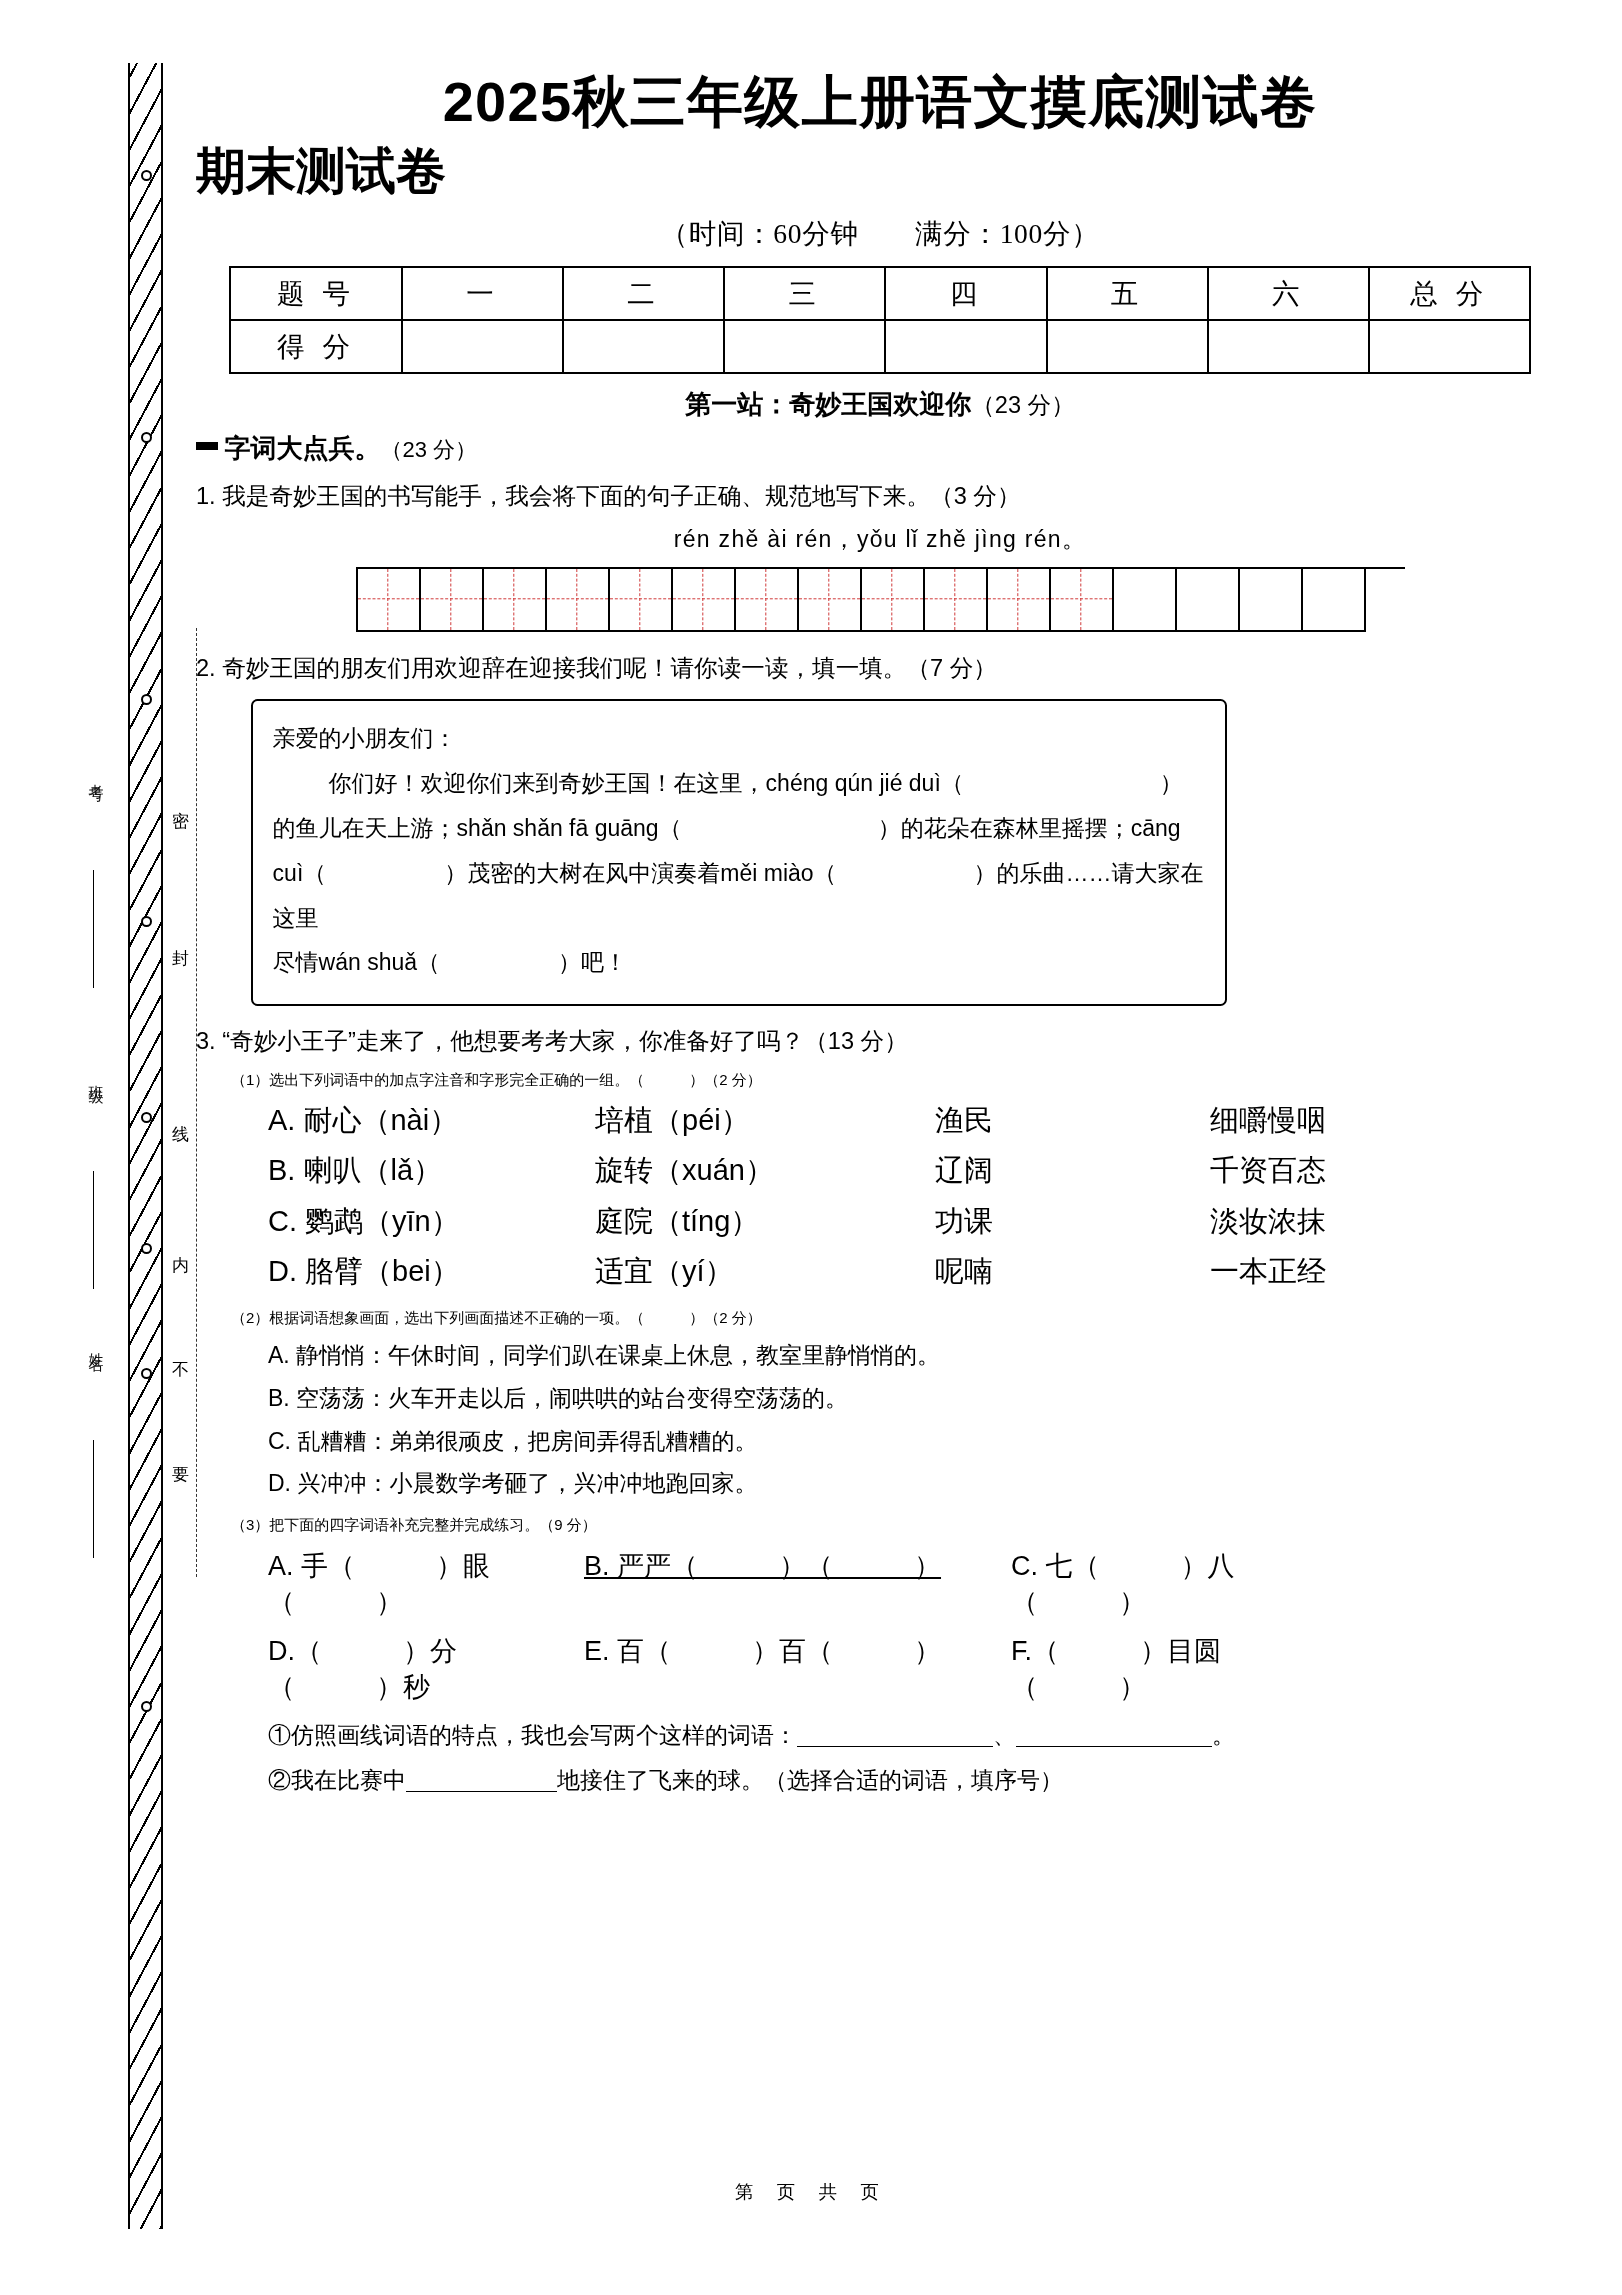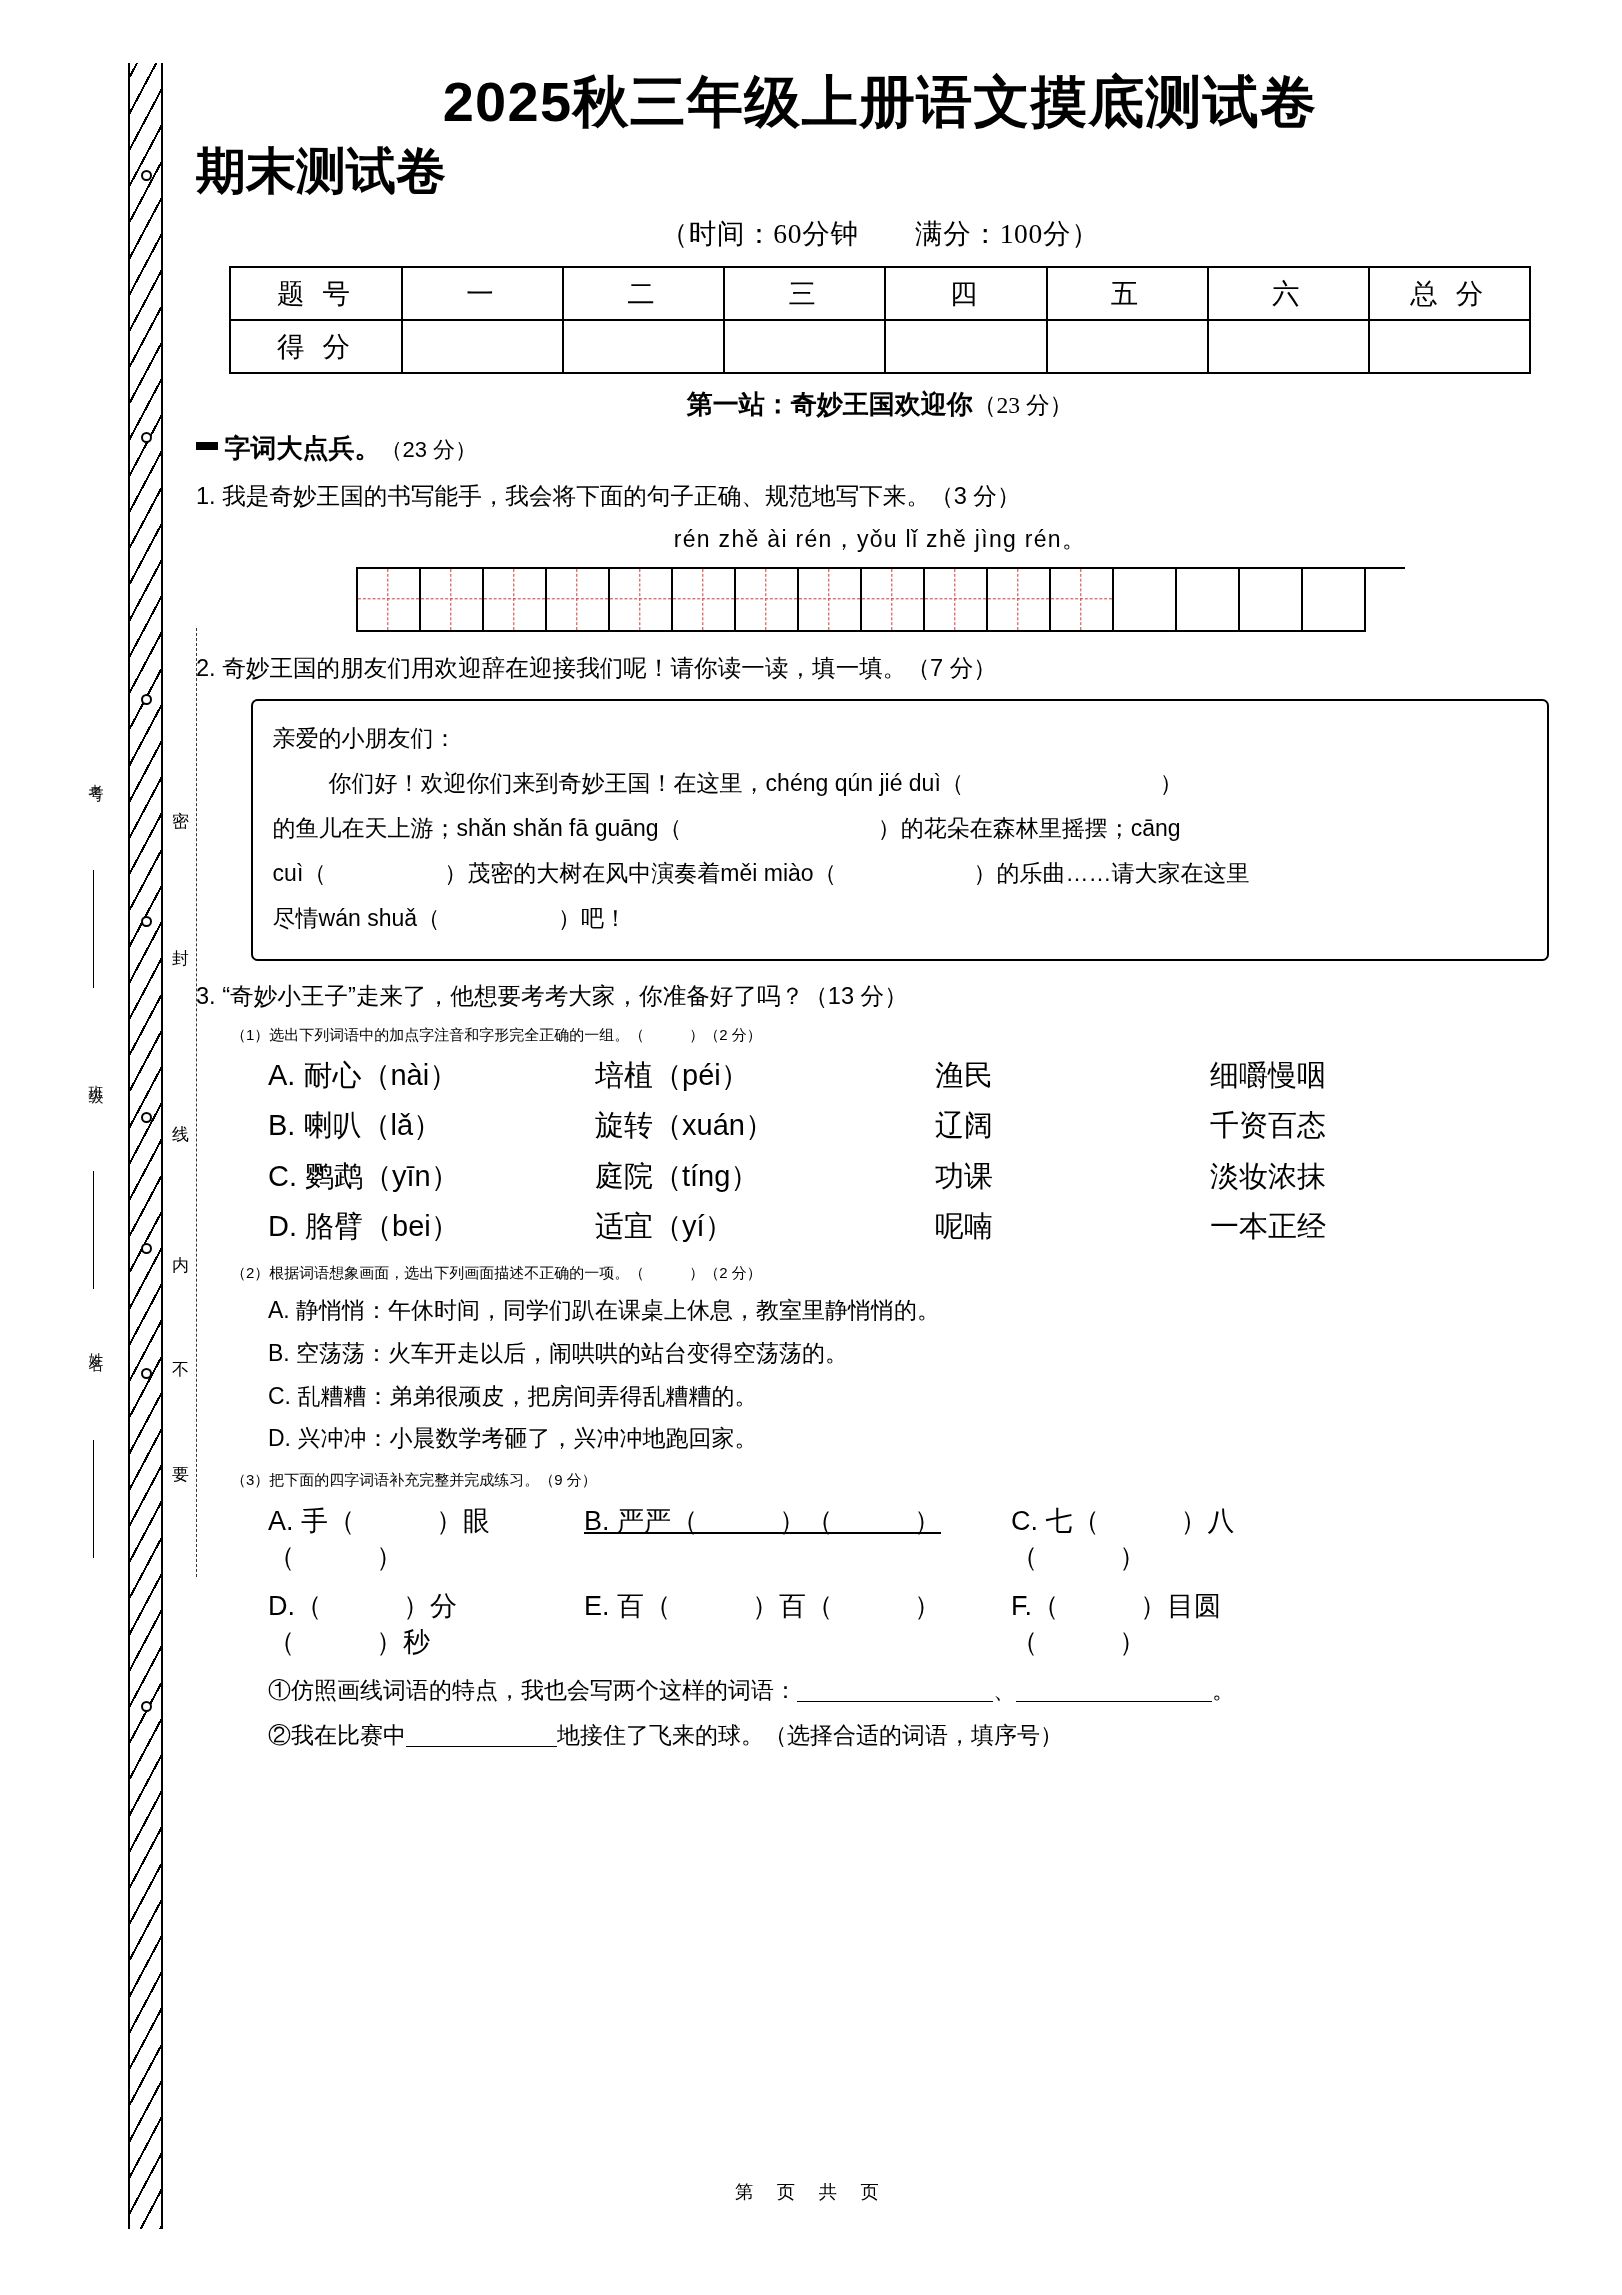--- a/index.html
+++ b/index.html
@@ -140,21 +140,21 @@
     letter-spacing: 5.2px;
     padding: 0;
   }
   table.score td.lbl { width: 170px; }
 
   .station {
     margin-top: 13px;
     text-align: center;
     font-size: 26px;
     font-weight: bold;
-    font-family: Liberation Serif, serif;
+    font-family: Liberation Sans, sans-serif;
   }
   .station .pts { font-weight: normal; font-size: 23.6px; }
 
   .bigq {
     margin-top: 9.2px;
     font-size: 26px;
     font-weight: bold;
     font-family: "Liberation Sans", sans-serif;
   }
   .bigq .sq {
@@ -209,21 +209,21 @@
     width: 0; height: 100%;
     border-top: none;
     border-left: 1.3px dashed #d03a3a;
     transform: translateX(-0.7px);
   }
   .cell.plain::before, .cell.plain::after { display: none; }
 
   
   .letterbox {
     margin: 11.8px 0 0 55px;
-    width: 1298px;
+    width: 976px;
     border: 2px solid #000;
     border-radius: 6.5px;
     padding: 15.7px 19.6px 18.3px 19.6px;
     box-sizing: border-box;
     font-size: 23px;
     line-height: 1.95;
     font-family: "Liberation Sans", sans-serif;
     position: relative;
   }
   .letterbox .ind { display:inline-block; width: 56px; }

